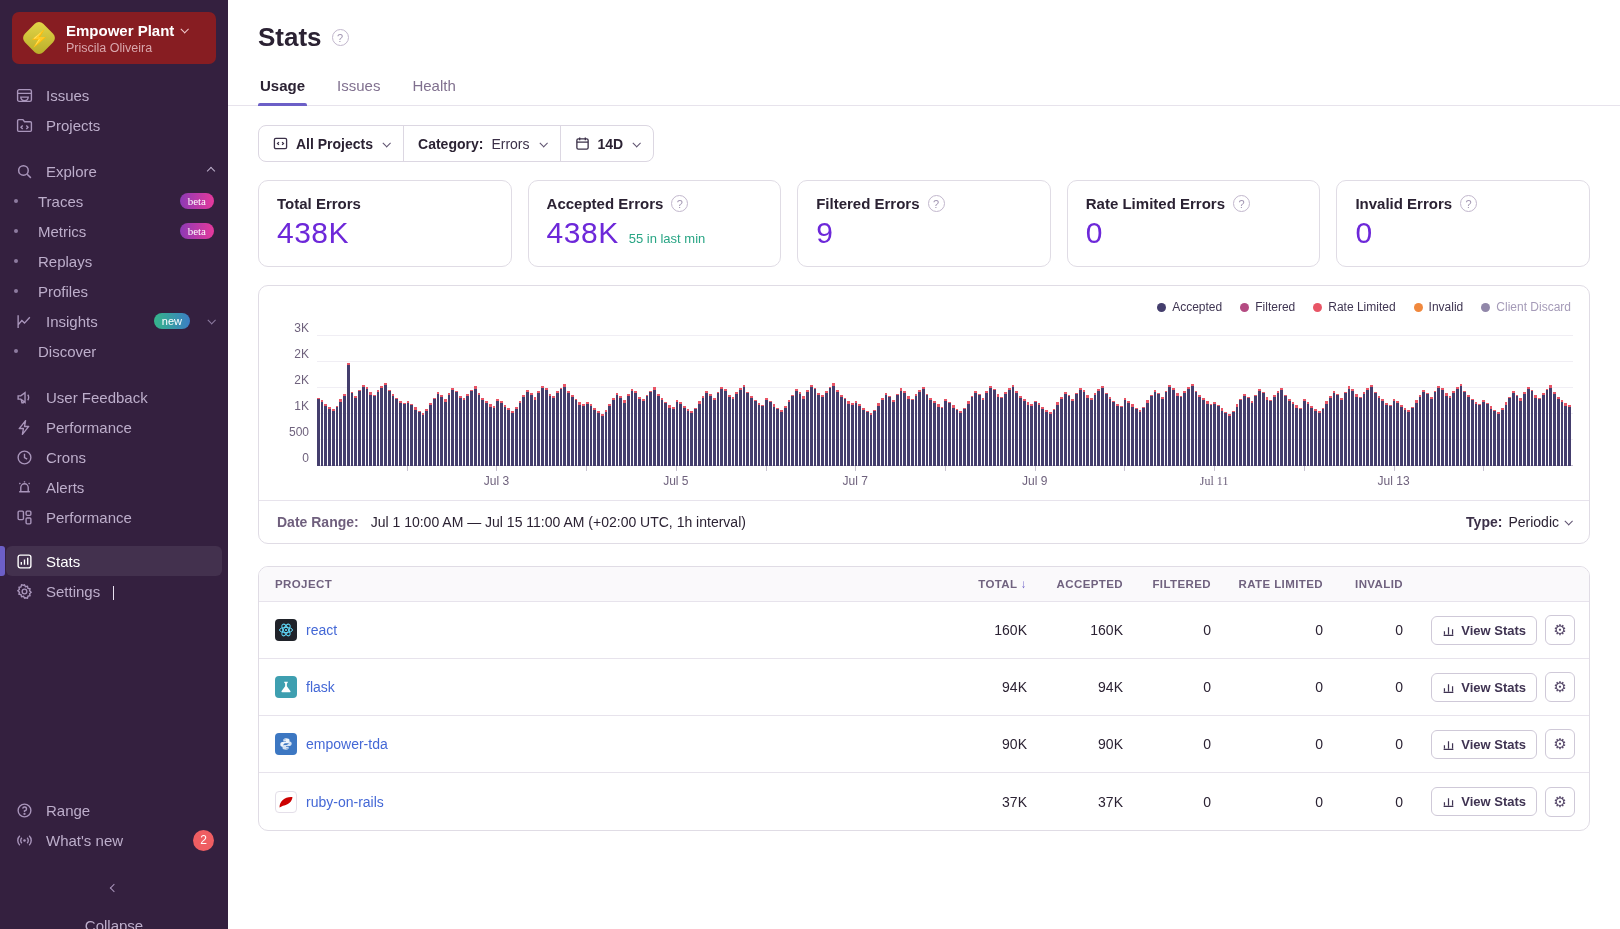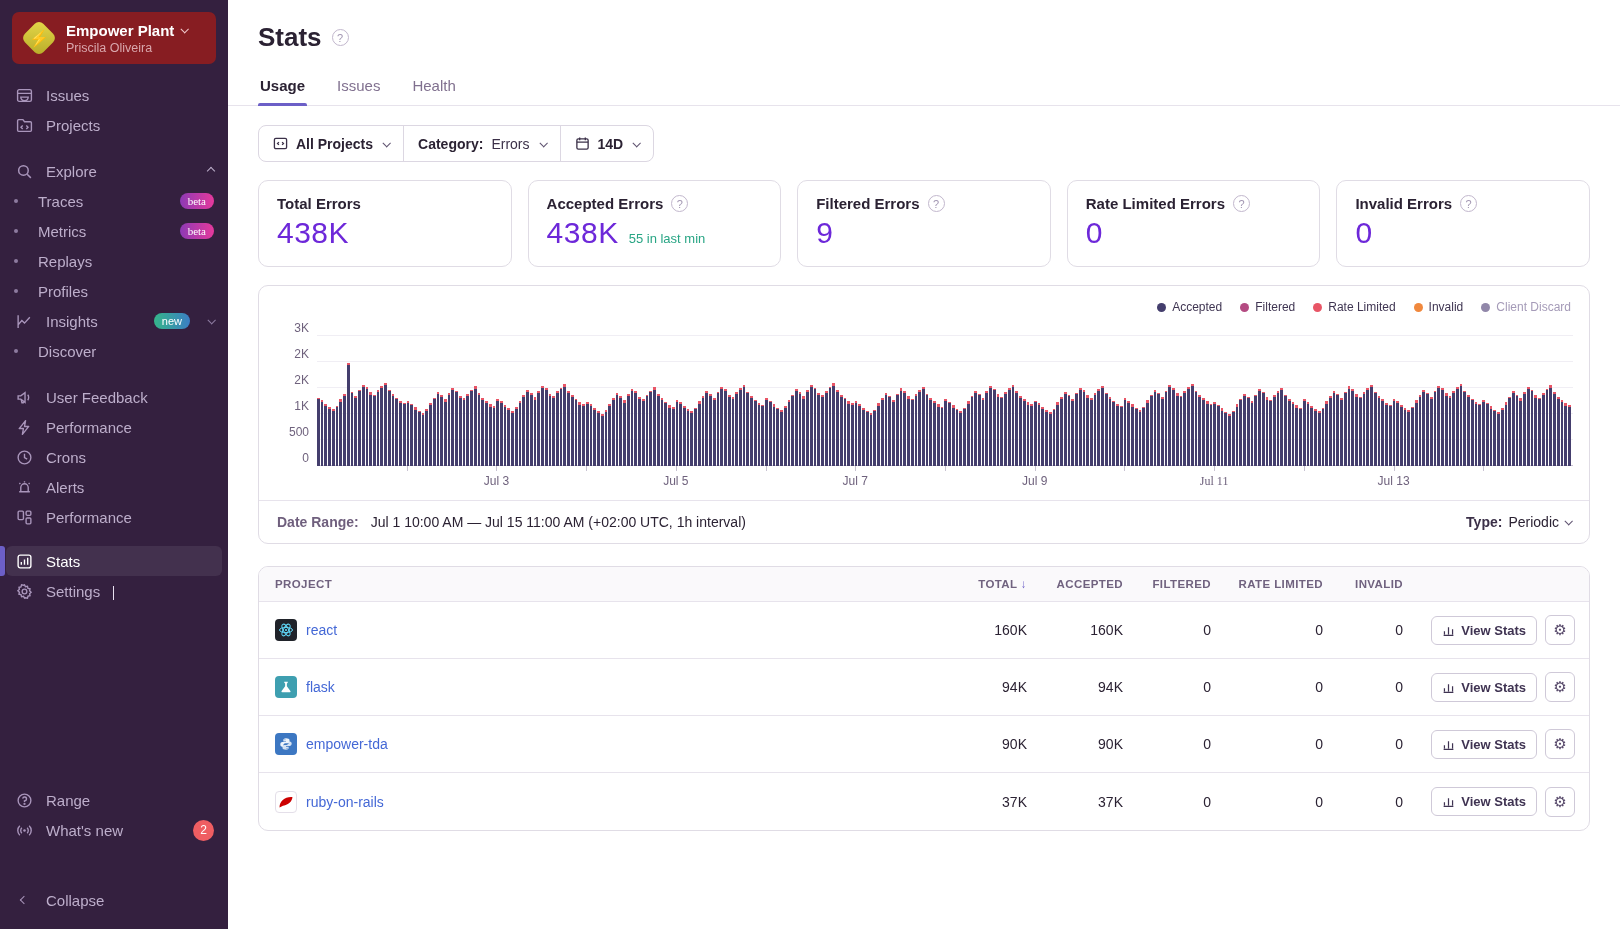--- a/index.html
+++ b/index.html
@@ -39,21 +39,21 @@
     display:inline-block; }
   .chev.down { transform:rotate(45deg) translateY(-1px); }
   .chev.up { transform:rotate(-135deg); }
   .chev.left { transform:rotate(135deg); }
   .accent-bar { position:absolute; left:0; width:5px; height:30px; background:#6c5fc7;
     border-radius:0 3px 3px 0; }
   .text-caret { display:inline-block; width:1px; height:14px; background:#e7e0ef; margin-left:1px; transform:translateY(2px);}
   .sidebar-footer { padding:0 14px; display:flex; flex-direction:column; }
   .whats-new-badge { margin-left:auto; background:#ef5e62; color:#fff; width:21px; height:21px;
     border-radius:50%; display:flex; align-items:center; justify-content:center; font-size:12px; }
-  .collapse-row { margin-top:40px; }
+  .collapse-row { margin-top:30px;flex-direction:column; }
 
   
   .main { flex:1; padding:0 30px; display:flex; flex-direction:column; overflow:hidden; }
   .page-head { display:flex; align-items:center; gap:10px; margin-top:22px; }
   .page-title { font-size:26px; font-weight:bold; color:#2b2233; }
   .qmark { width:17px; height:17px; border:1px solid #c2b7cd; border-radius:50%; color:#a296b2;
     font-size:11px; display:inline-flex; align-items:center; justify-content:center; flex:0 0 auto; }
   .qmark::after { content:"?"; }
   .tabs { display:flex; gap:28px; margin:24px -30px 0; padding:0 30px; border-bottom:1px solid #e7e3ec; }
   .tab { padding:0 2px 11px; font-size:15px; color:#80708f; cursor:pointer; position:relative; }

